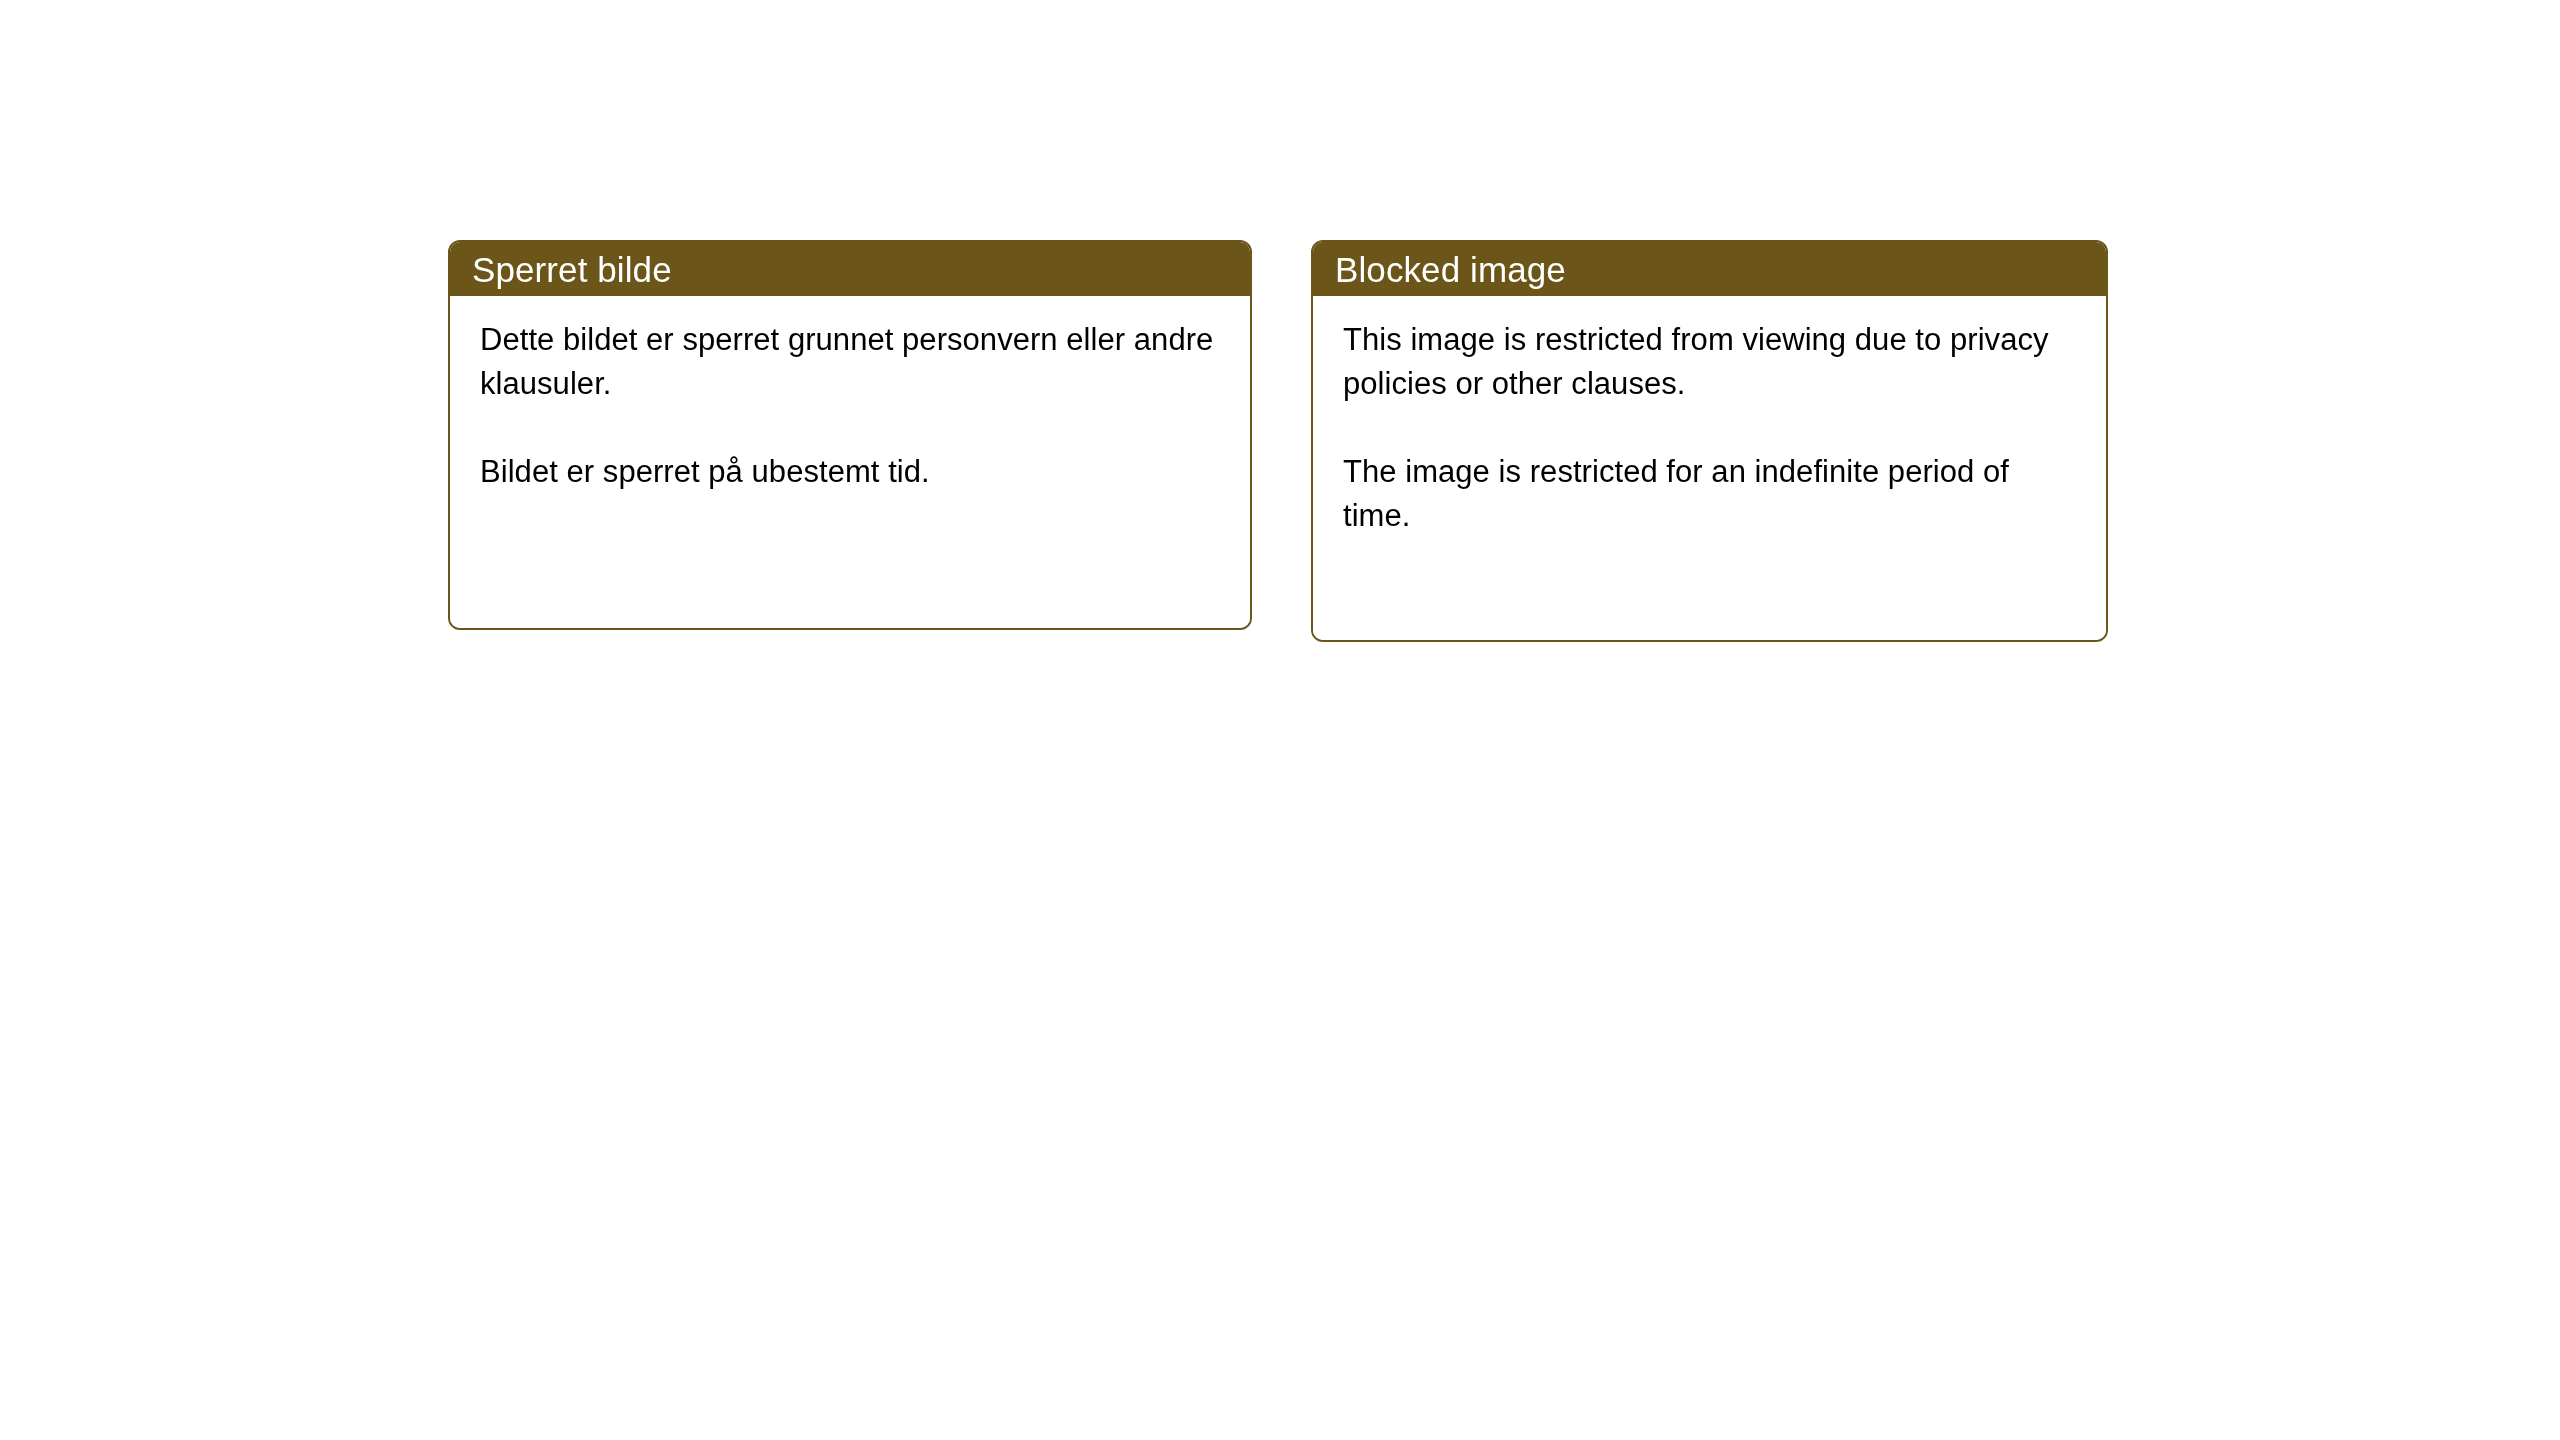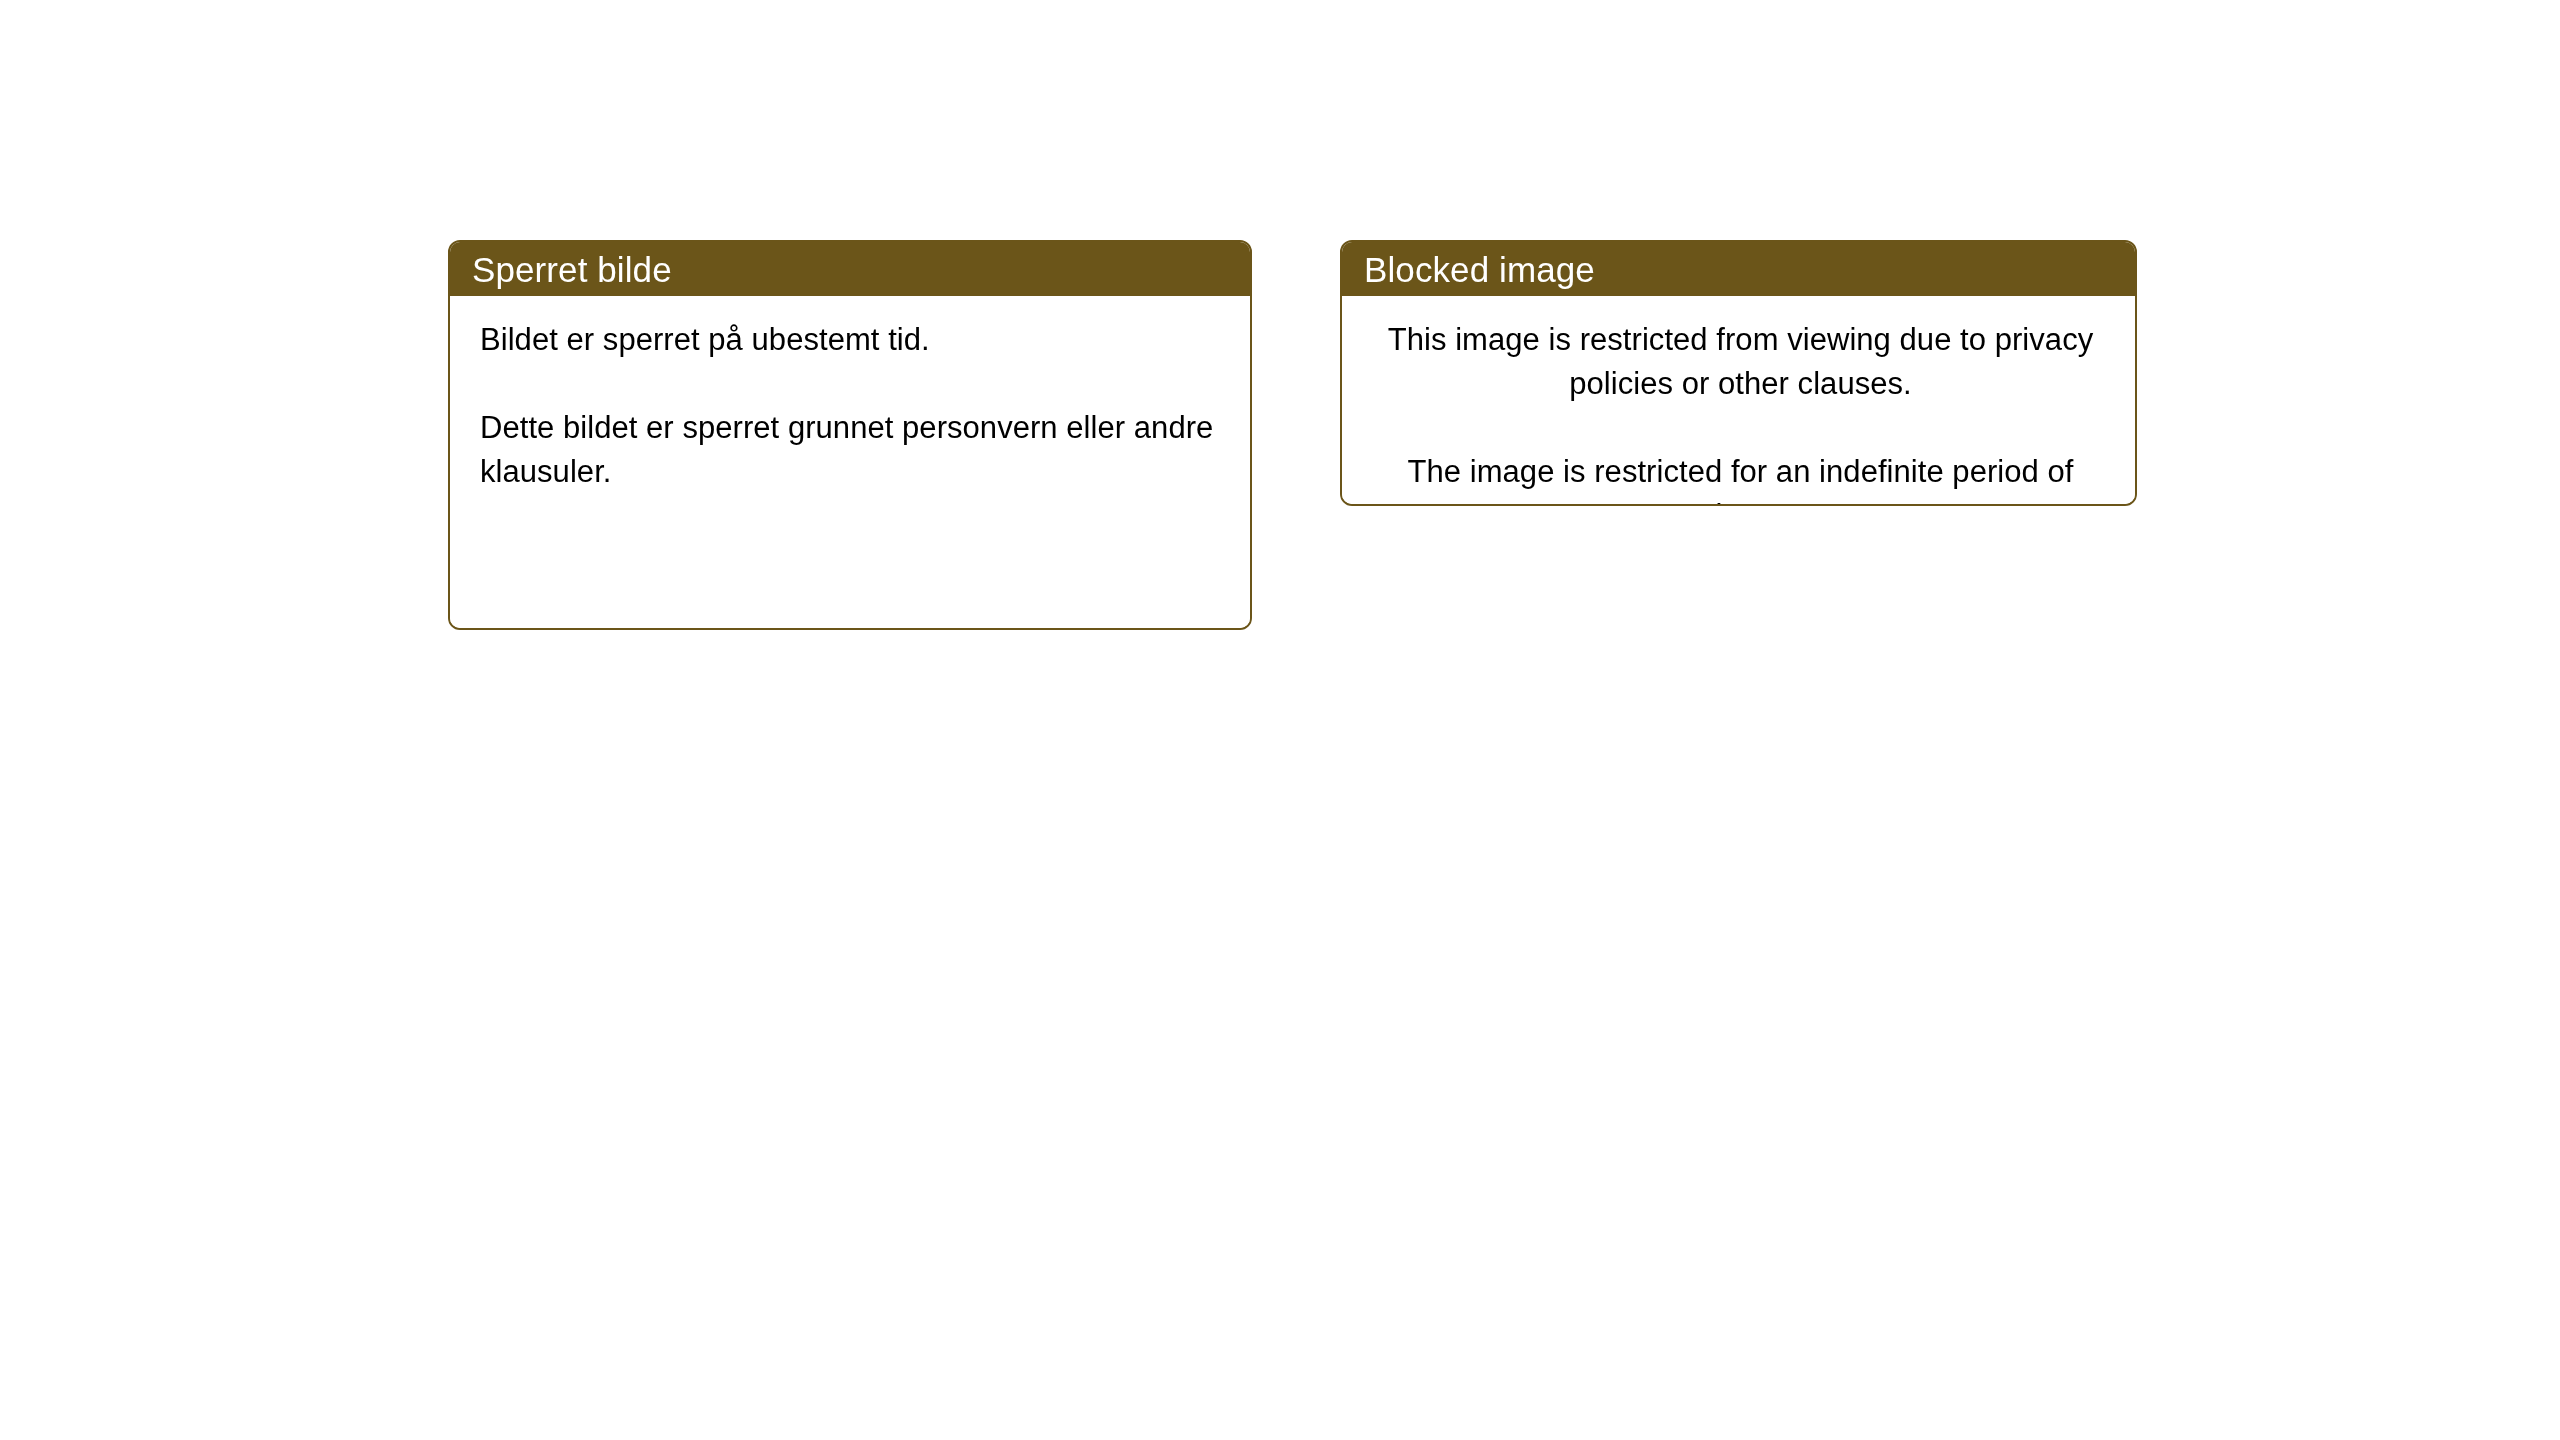--- a/index.html
+++ b/index.html
@@ -35,25 +35,24 @@
   }
 
   .notice-card.card-no {
     left: 448px;
     top: 240px;
     width: 804px;
     height: 390px;
   }
 
   .notice-card.card-en {
-    left: 1340px;
+    left: 1311px;
     top: 240px;
     width: 797px;
-    height: 266px;
-    text-align: center;
+    height: 402px;
   }
 
   .card-header {
     background: #6b5519;
     height: 54px;
     flex: 0 0 54px;
     display: flex;
     align-items: center;
     padding: 0 0 0 22px;
     box-sizing: border-box;
@@ -91,22 +90,22 @@
 </head>
 <body>
 
 <div class="canvas">
 
   <div class="notice-card card-no">
     <div class="card-header">
       <span class="card-title">Sperret bilde</span>
     </div>
     <div class="card-body">
+      <p class="card-paragraph">Dette bildet er sperret grunnet personvern eller andre klausuler.</p>
       <p class="card-paragraph">Bildet er sperret på ubestemt tid.</p>
-      <p class="card-paragraph">Dette bildet er sperret grunnet personvern eller andre klausuler.</p>
     </div>
   </div>
 
   <div class="notice-card card-en">
     <div class="card-header">
       <span class="card-title">Blocked image</span>
     </div>
     <div class="card-body">
       <p class="card-paragraph">This image is restricted from viewing due to privacy policies or other clauses.</p>
       <p class="card-paragraph">The image is restricted for an indefinite period of time.</p>

